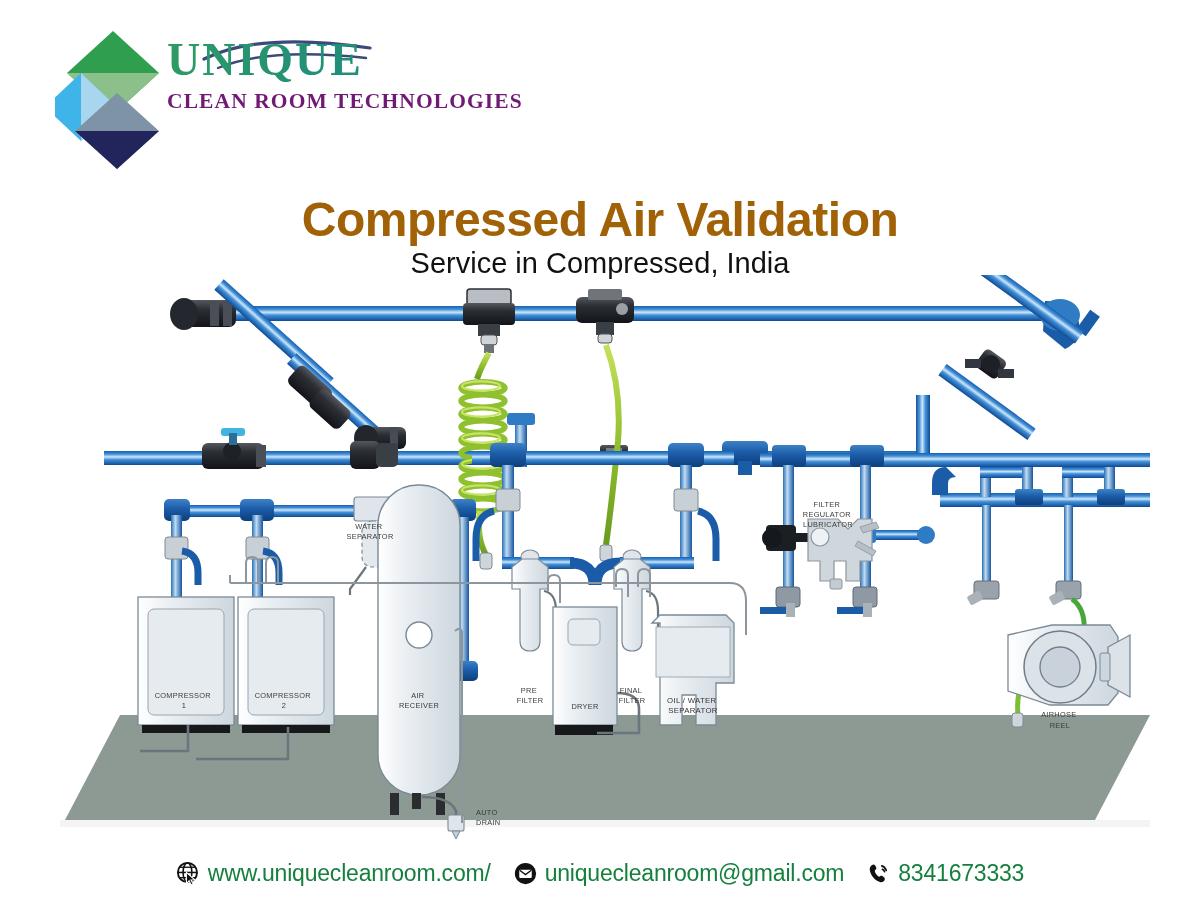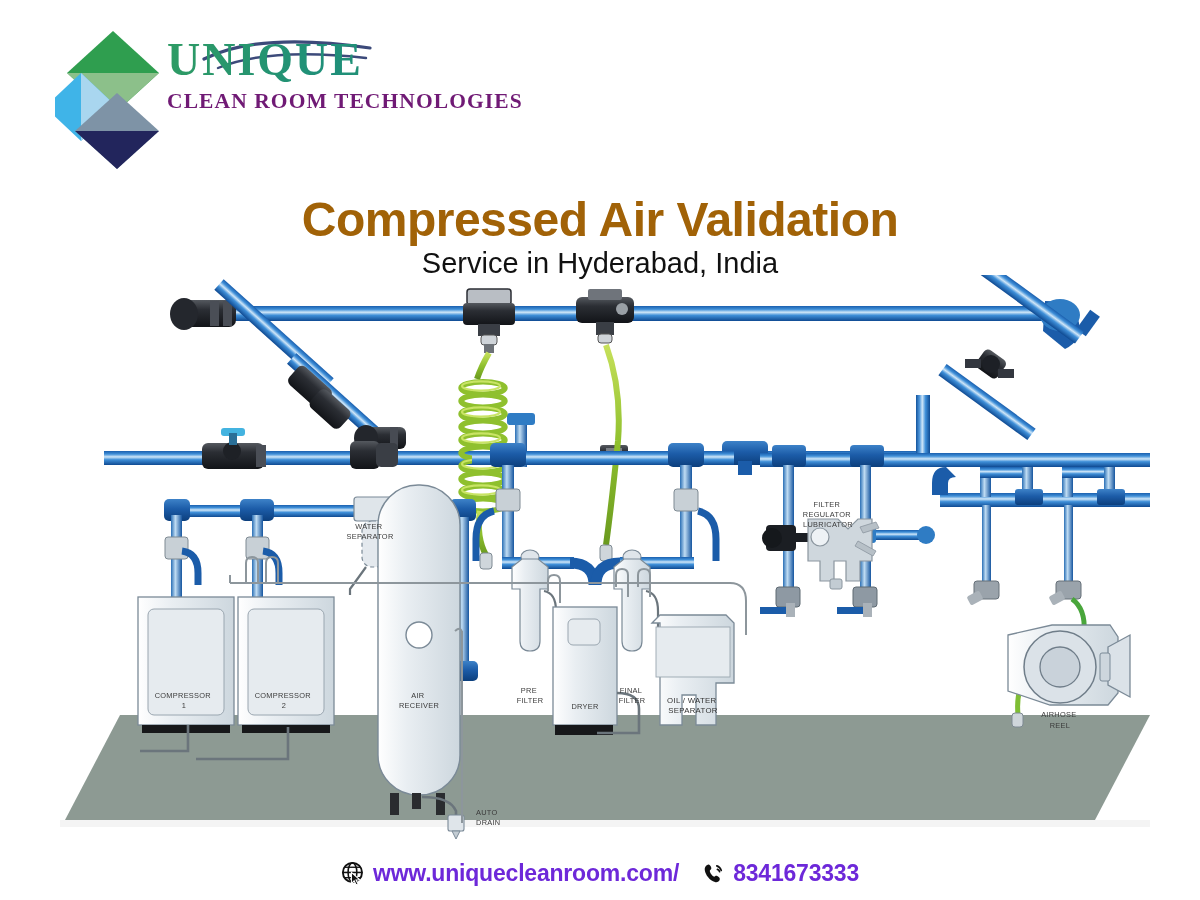--- a/index.html
+++ b/index.html
@@ -44,21 +44,21 @@
   .diagram{position:absolute;left:60px;top:275px;width:1090px;height:565px;}
   .diagram svg{display:block;}
 
   
   .footer{
     position:absolute;left:0;top:850px;width:1200px;height:46px;
     display:flex;align-items:center;justify-content:center;gap:0px;
   }
   .fitem{display:flex;align-items:center;gap:7px;}
   .fitem+.fitem{margin-left:22px;}
-  .ftext{font-size:23px;color:#6d28d9;font-weight:700;letter-spacing:-0.2px;white-space:nowrap;}
+  .ftext{font-size:23px;color:#15803d;font-weight:400;letter-spacing:-0.2px;white-space:nowrap;}
   .ficon{width:25px;height:25px;flex:0 0 25px;display:block;}
   .lbl{font-size:7.4px;fill:#3a3a3a;font-family:"Liberation Sans",sans-serif;letter-spacing:0.3px;}
   .lbl-b{font-size:7.8px;fill:#333;font-family:"Liberation Sans",sans-serif;letter-spacing:0.3px;}
 </style>
 </head>
 <body>
 
 <div id="page">
 
   <div class="logo-block">
@@ -79,21 +79,21 @@
       <path d="M18,31 C52,17 104,14 166,21" stroke="#3c4a7a" stroke-width="2.4" fill="none" stroke-linecap="round"></path>
     </svg>
 
     <div class="logo-text">
       <div class="logo-word">UNIQUE</div>
       <div class="logo-sub">CLEAN ROOM TECHNOLOGIES</div>
     </div>
   </div>
 
   <div class="title">Compressed Air Validation</div>
-  <div class="subtitle">Service in Hyderabad, India</div>
+  <div class="subtitle">Service in Compressed, India</div>
 
   <div class="diagram">
   <svg width="1090" height="565" viewBox="0 0 1090 565" xmlns="http://www.w3.org/2000/svg">
     <defs>
       <linearGradient id="pipeH" x1="0" y1="0" x2="0" y2="1">
         <stop offset="0%" stop-color="#1a5fae"></stop>
         <stop offset="22%" stop-color="#3f8fd8"></stop>
         <stop offset="42%" stop-color="#cfe6f8"></stop>
         <stop offset="62%" stop-color="#3f8fd8"></stop>
         <stop offset="100%" stop-color="#0f4a92"></stop>
@@ -537,20 +537,28 @@
         <circle cx="11" cy="11" r="9.2" fill="none" stroke="#111" stroke-width="1.8"></circle>
         <ellipse cx="11" cy="11" rx="4.2" ry="9.2" fill="none" stroke="#111" stroke-width="1.5"></ellipse>
         <line x1="1.8" y1="11" x2="20.2" y2="11" stroke="#111" stroke-width="1.5"></line>
         <line x1="3.2" y1="6" x2="18.8" y2="6" stroke="#111" stroke-width="1.3"></line>
         <line x1="3.2" y1="16" x2="18.8" y2="16" stroke="#111" stroke-width="1.3"></line>
         <path d="M10,11 L10,22 L12.6,19 L14.6,23 L16.4,22 L14.4,18.2 L18,18 Z" fill="#111" stroke="#fff" stroke-width="1"></path>
       </svg>
       <span class="ftext">www.uniquecleanroom.com/</span>
     </div>
 
+    <div class="fitem">
+      <svg class="ficon" viewBox="0 0 24 24">
+        <circle cx="12" cy="12" r="10.2" fill="#111"></circle>
+        <rect x="6" y="8.4" width="12" height="8" rx="1" fill="#fff"></rect>
+        <path d="M6.4,8.8 L12,13 L17.6,8.8" fill="none" stroke="#111" stroke-width="1.3"></path>
+      </svg>
+      <span class="ftext">uniquecleanroom@gmail.com</span>
+    </div>
 
     <div class="fitem">
       <svg class="ficon" viewBox="0 0 24 24">
         <path d="M6.5,3.5 C8.3,3.2 9.2,4.6 9.8,6.3 C10.3,7.8 9.3,8.4 8.5,9.1 C8.1,10.8 10.6,14.2 12.6,15.2
                  C13.4,14.5 14.2,13.6 15.6,14.3 C17.2,15.1 18.4,16.2 18,17.8 C17.5,19.8 15.3,20.8 13.4,20.2
                  C8.4,18.6 4.3,13.6 3.6,8.6 C3.3,6.3 4.5,3.8 6.5,3.5 Z" fill="#111"></path>
         <path d="M15.2,4.6 A6.4,6.4 0 0 1 19.4,9" fill="none" stroke="#111" stroke-width="1.7" stroke-linecap="round"></path>
         <path d="M15.8,8.1 A3.1,3.1 0 0 1 17.8,10.2" fill="none" stroke="#111" stroke-width="1.7" stroke-linecap="round"></path>
       </svg>
       <span class="ftext">8341673333</span>

